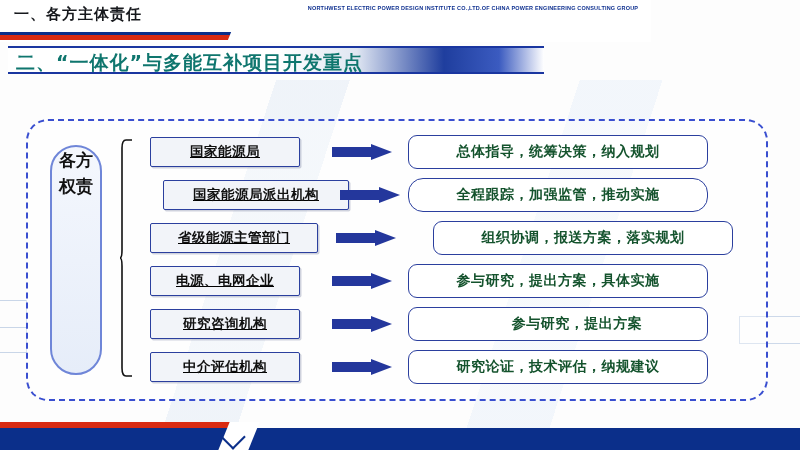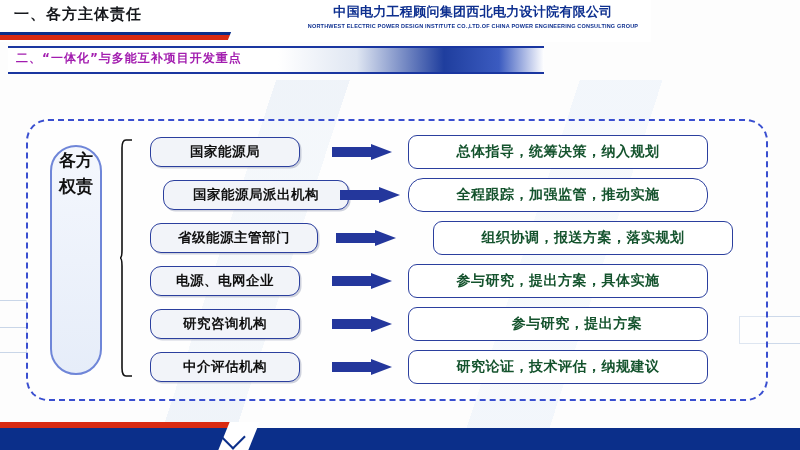--- a/index.html
+++ b/index.html
@@ -152,23 +152,23 @@
     height: 28px;
     background: linear-gradient(90deg, #1f3e9e 0%, #3b5bc0 55%, #ffffff 100%);
     border-top: 2px solid #1a36a0;
     border-bottom: 2px solid #1a36a0;
     box-sizing: border-box;
   }
   .section-title {
     position: absolute;
     left: 16px;
     top: 50px;
-    font-size: 12px;
-    font-weight: bold;
-    color: #a21caf;
+    font-size: 19px;
+    font-weight: bold;
+    color: #0f766e;
     letter-spacing: 1px;
     font-family: "DejaVu Sans", "Liberation Sans", sans-serif;
   }
 
   
   .dashed-box {
     position: absolute;
     left: 26px;
     top: 119px;
     width: 742px;
@@ -220,25 +220,26 @@
     height: 30px;
   }
   .label-box {
     position: absolute;
     left: 0;
     top: 0;
     height: 30px;
     background: #f2f4f9;
     border: 1.5px solid #2b3f9e;
     box-sizing: border-box;
-    border-radius: 11px;
+    border-radius: 2px;
     display: flex;
     align-items: center;
     justify-content: center;
     box-shadow: 1.5px 1.5px 0 rgba(120,130,160,0.35);
+    text-decoration: underline;
   }
   .label-text {
     font-size: 13.5px;
     font-weight: bold;
     color: #101010;
     letter-spacing: 0.5px;
     font-family: "DejaVu Sans", "Liberation Sans", sans-serif;
     white-space: nowrap;
   }
 
@@ -336,21 +337,20 @@
   <div class="bg-grid-left"></div>
   <div class="bg-grid-left2"></div>
   <div class="bg-rect-right"></div>
 
   <div class="header">
     <div class="header-left-bar"></div>
     <div class="header-red-accent"></div>
     <div class="header-white-gap"></div>
     <div class="header-title-cn">一、各方主体责任</div>
     <div class="company">
-      <div class="company-cn">中国电力工程顾问集团西北电力设计院有限公司</div>
       <div class="company-en">NORTHWEST ELECTRIC POWER DESIGN INSTITUTE CO.,LTD.OF CHINA POWER ENGINEERING CONSULTING GROUP</div>
     </div>
   </div>
 
   <div class="section-bar"></div>
   <div class="section-bar-tail"></div>
   <div class="section-title">二、“一体化”与多能互补项目开发重点</div>
 
   <div class="dashed-box"></div>
 

